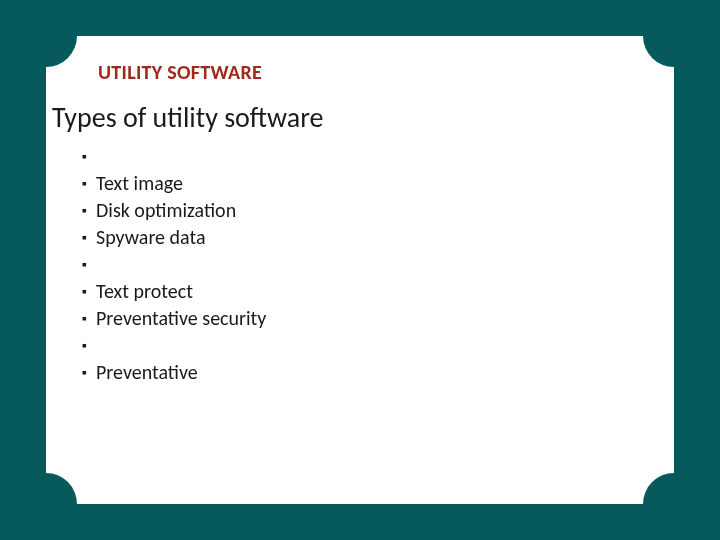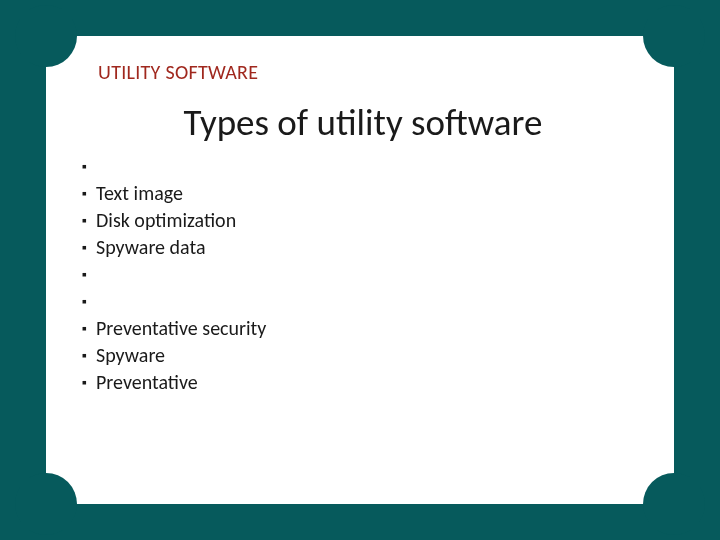--- a/index.html
+++ b/index.html
@@ -36,32 +36,31 @@
     .slide-content {
       position: absolute;
       top: 0;
       left: 0;
       width: 100%;
       height: 100%;
       padding: 24px 0 0 0;
     }
     .section-header {
       font-size: 20px;
-      font-weight: 400;
+      font-weight: 700;
       color: #a0281e;
       margin-left: 52px;
       letter-spacing: 0.3px;
     }
     .slide-title {
-      font-size: 37px;
+      font-size: 28px;
       color: #1a1a1a;
       margin-top: 16px;
       margin-left: 6px;
       font-weight: 400;
-      text-align: center;
     }
     .item-list {
       margin-top: 8px;
       margin-left: 36px;
     }
     .list-item {
       display: flex;
       align-items: flex-start;
       font-size: 20px;
       color: #1a1a1a;
@@ -104,28 +103,28 @@
       </div>
       <div class="list-item">
         <span class="bullet">▪</span>
         <span class="item-text">Spyware data</span>
       </div>
       <div class="list-item">
         <span class="bullet">▪</span>
       </div>
       <div class="list-item">
         <span class="bullet">▪</span>
+        <span class="item-text">Text protect</span>
       </div>
       <div class="list-item">
         <span class="bullet">▪</span>
         <span class="item-text">Preventative security</span>
       </div>
       <div class="list-item">
         <span class="bullet">▪</span>
-        <span class="item-text">Spyware</span>
       </div>
       <div class="list-item">
         <span class="bullet">▪</span>
         <span class="item-text">Preventative</span>
       </div>
     </div>
   </div>
 </div>
 
 </body></html>

